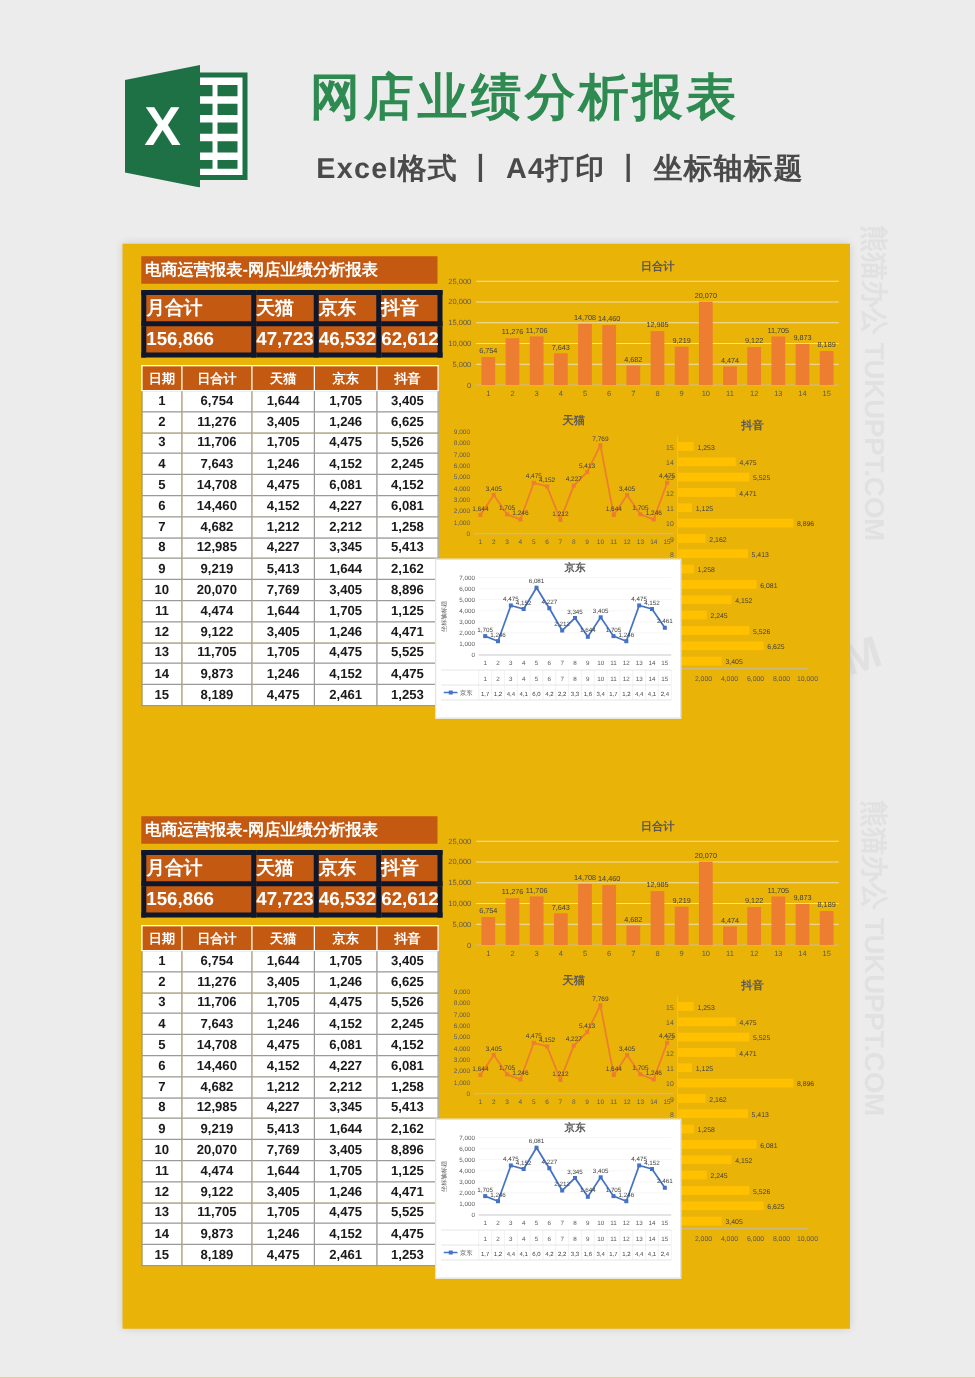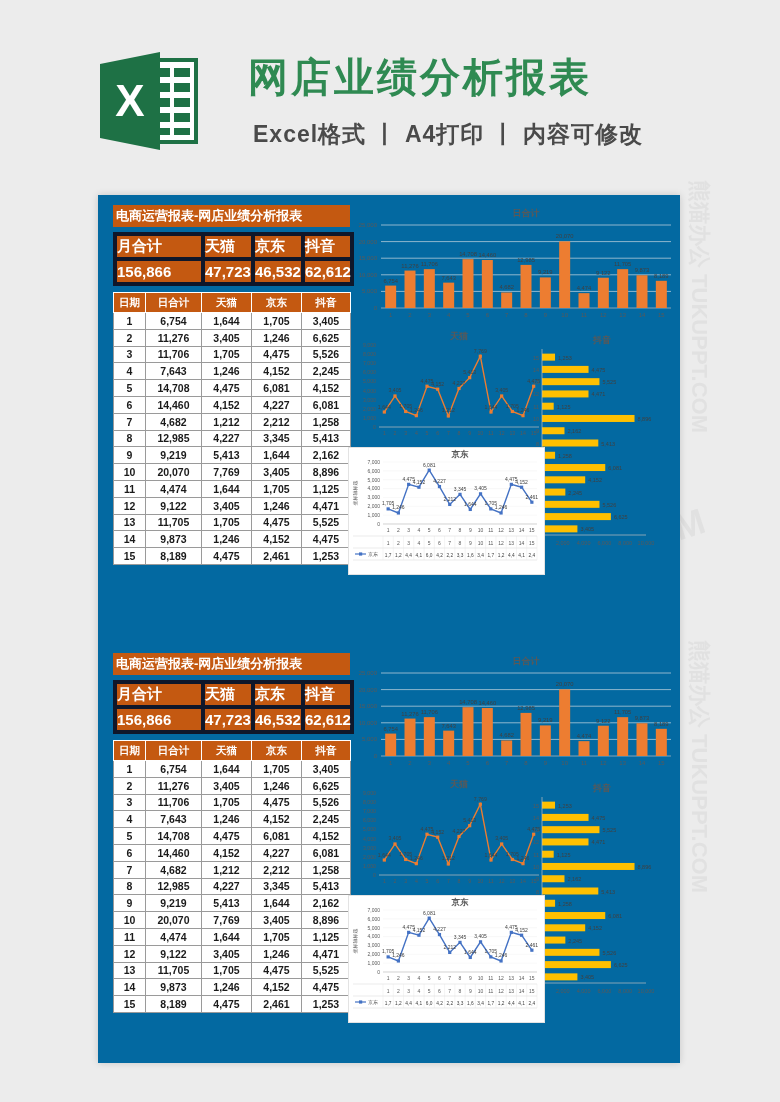--- a/index.html
+++ b/index.html
@@ -13,21 +13,21 @@
     position:absolute;left:248px;top:50px;width:470px;
     font-size:40px;font-weight:bold;color:#2f8a52;letter-spacing:3px;white-space:nowrap;
   }
   .hd-sub{
     position:absolute;left:253px;top:119px;width:470px;
     font-size:23px;font-weight:bold;color:#4a4a4a;letter-spacing:1px;white-space:nowrap;
   }
   
   .sheet{
     position:absolute;left:98px;top:195px;width:582px;height:868px;
-    background:#0369a1;box-shadow:0 0 7px rgba(0,0,0,.16);
+    background:#eab308;box-shadow:0 0 7px rgba(0,0,0,.16);
   }
   .section{position:absolute;left:0;width:582px;height:448px;}
   .section.s1{top:10px;} .section.s2{top:458px;}
   
   .table-block{position:absolute;left:15px;top:0;width:237px;}
   .report-title{
     height:22px;line-height:22px;background:#c45911;color:#fff;
     font-size:13px;font-weight:bold;padding-left:3px;white-space:nowrap;overflow:hidden;
   }
   table.summary{border-collapse:collapse;width:237px;margin-top:5px;table-layout:fixed;}
@@ -68,21 +68,21 @@
     <rect x="58" y="31" width="32" height="9"></rect>
     <rect x="58" y="46" width="32" height="9"></rect>
     <rect x="58" y="61" width="32" height="9"></rect>
     <rect x="58" y="76" width="32" height="7"></rect>
   </g>
   <rect x="70" y="12" width="4" height="74" fill="#ffffff"></rect>
   <polygon points="0,12 60,0 60,98 0,86" fill="#1e7145"></polygon>
   <text x="30" y="64" text-anchor="middle" font-size="44" font-weight="bold" fill="#ffffff">X</text>
 </svg>
 <div class="hd-title">网店业绩分析报表</div>
-<div class="hd-sub">Excel格式 丨 A4打印 丨 内容可修改</div>
+<div class="hd-sub">Excel格式 丨 A4打印 丨 坐标轴标题</div>
 
 <div class="wm wm1">熊猫办公 TUKUPPT.COM</div>
 <div class="wm wm2">熊猫办公 TUKUPPT.COM</div>
 <div class="wm wm3">熊猫办公 TUKUPPT.COM</div>
 <div class="wm wm4">熊猫办公 TUKUPPT.COM</div>
 <div class="wm wm5">熊猫办公 TUKUPPT.COM</div>
 
 <div class="sheet">
     <div class="section s1">
     <div class="table-block">

